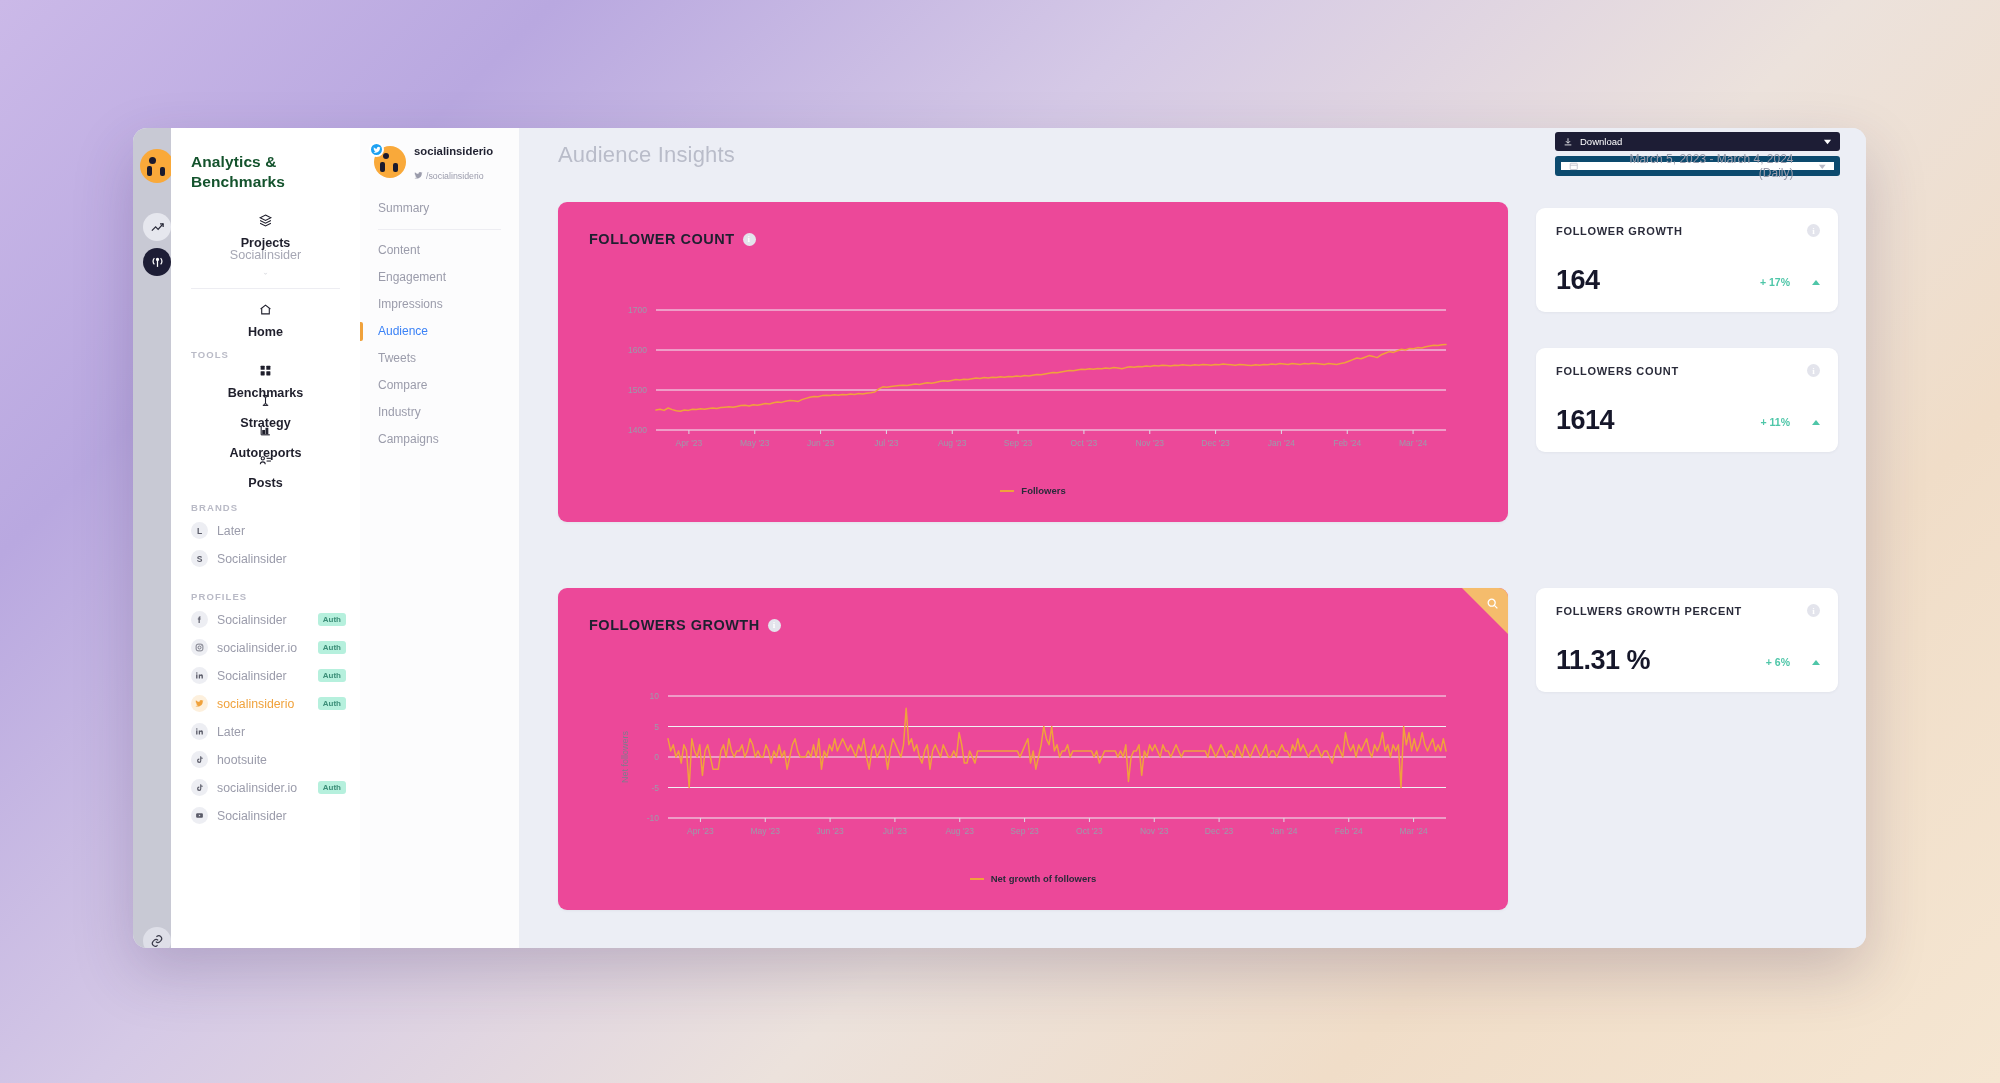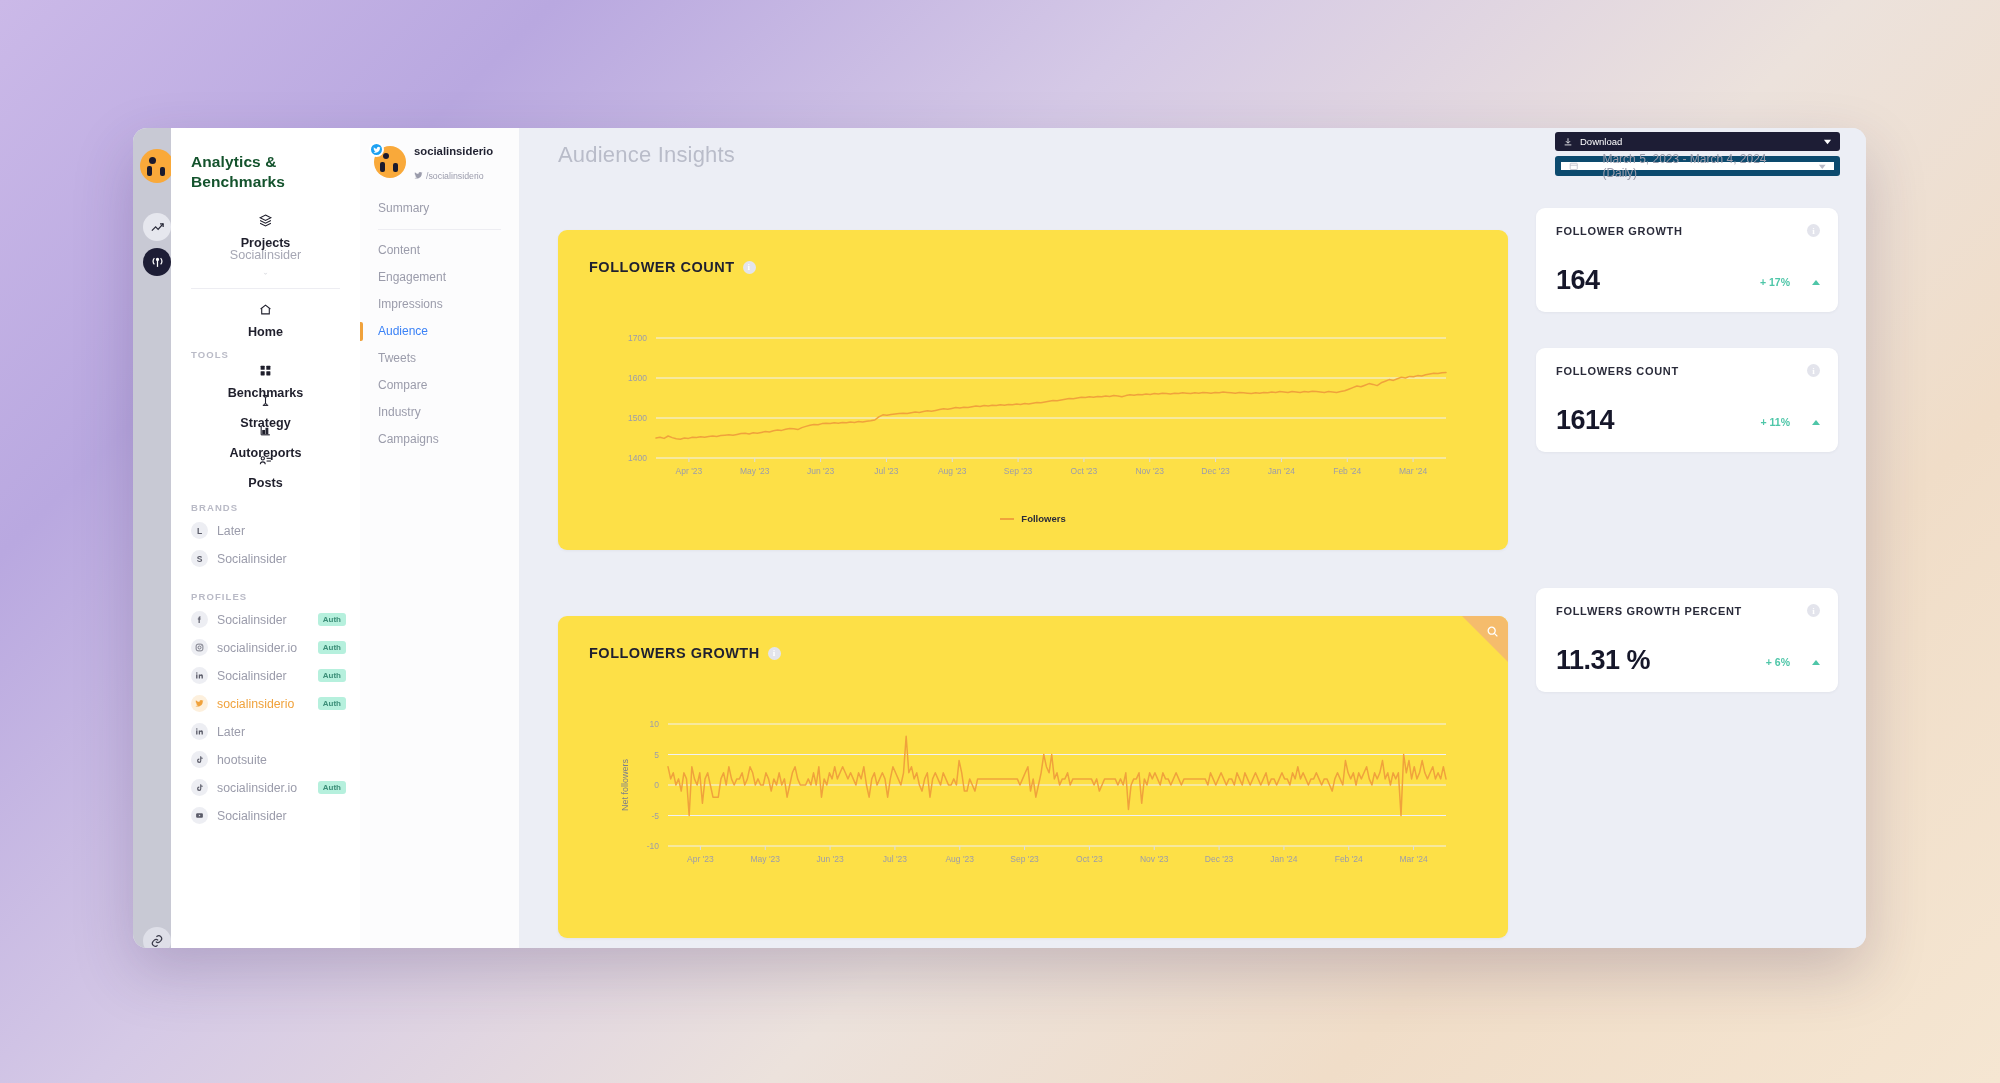--- a/index.html
+++ b/index.html
@@ -124,21 +124,21 @@
   .nav2.active { color:#3b82f6; }
   .nav2.active::before {
     content:""; position:absolute; left:0; top:4px;
     width:3px; height:19px; background:#f0a23c; border-radius:0 2px 2px 0;
   }
   #nav2-divider { height:1px; background:#ededf2; margin: 7px 18px; }
 
   
   #main {
     flex:1; position:relative; background:#eceef5;
-    padding: 0; overflow:hidden;
+    padding: 0; overflow:hidden;text-align:right;
   }
   #page-title {
     position:absolute; left:38px; top:14px;
     font-size:22px; color:#b9bcc9; letter-spacing:.2px;
   }
   #topbar-controls { position:absolute; right:26px; top:4px; width:285px; }
   #download-button {
     height:19px; background:#1d1d35; border-radius:3px;
     display:flex; align-items:center; gap:7px;
     padding: 0 8px; color:#fff; font-size:9.5px; cursor:pointer;
@@ -146,23 +146,22 @@
   #download-button .caret { margin-left:auto; }
   #date-range-picker {
     margin-top:5px; height:20px; background:#fff;
     border:6px solid #0c4a6e; border-radius:3px;
     display:flex; align-items:center; gap:24px;
     padding: 0 8px; color:#9b9cab; font-size:12px; cursor:pointer;
   }
   #date-range-picker .caret { margin-left:auto; color:#b9bac6; }
 
   .card {
-    position:absolute; background:#fde047; border-radius:9px;
+    position:absolute; background:#ec4899; border-radius:9px;
     box-shadow: 0 1px 3px rgba(30,30,60,.05);
-    margin-top: 28px;
   }
   #follower-count-card { left:38px; top:74px; width:950px; height:320px; }
   #followers-growth-card { left:38px; top:460px; width:950px; height:322px; overflow:hidden; }
   .card-title {
     position:absolute; left:31px; top:29px;
     font-size:14.5px; font-weight:700; color:#1f2030; letter-spacing:.5px;
     display:flex; align-items:center; gap:8px;
   }
   .info-icon {
     width:13px; height:13px; border-radius:50%; background:#e3e4ec;
@@ -572,20 +571,24 @@
           <text x="661.0833333333334" y="246" class="axis-text" text-anchor="middle">Dec '23</text>
           <line x1="725.9166666666666" x2="725.9166666666666" y1="230" y2="234" stroke="#dcdde5"></line>
           <text x="725.9166666666666" y="246" class="axis-text" text-anchor="middle">Jan '24</text>
           <line x1="790.75" x2="790.75" y1="230" y2="234" stroke="#dcdde5"></line>
           <text x="790.75" y="246" class="axis-text" text-anchor="middle">Feb '24</text>
           <line x1="855.5833333333334" x2="855.5833333333334" y1="230" y2="234" stroke="#dcdde5"></line>
           <text x="855.5833333333334" y="246" class="axis-text" text-anchor="middle">Mar '24</text>
           <text class="y-axis-title" text-anchor="middle" transform="translate(70,169) rotate(-90)">Net followers</text>
           <path d="M110.00 150.70 L112.65 162.90 L115.29 156.80 L117.94 169.00 L120.59 162.90 L123.23 175.10 L125.88 156.80 L128.52 162.90 L131.17 199.50 L133.82 150.70 L136.46 162.90 L139.11 169.00 L141.76 156.80 L144.40 187.30 L147.05 162.90 L149.69 156.80 L152.34 169.00 L154.99 181.20 L157.63 181.20 L160.28 181.20 L162.93 162.90 L165.57 156.80 L168.22 169.00 L170.86 150.70 L173.51 162.90 L176.16 169.00 L178.80 162.90 L181.45 162.90 L184.10 156.80 L186.74 169.00 L189.39 162.90 L192.03 150.70 L194.68 156.80 L197.33 169.00 L199.97 162.90 L202.62 169.00 L205.27 169.00 L207.91 156.80 L210.56 162.90 L213.20 175.10 L215.85 162.90 L218.50 169.00 L221.14 156.80 L223.79 169.00 L226.44 162.90 L229.08 181.20 L231.73 169.00 L234.37 156.80 L237.02 150.70 L239.67 162.90 L242.31 169.00 L244.96 169.00 L247.61 169.00 L250.25 162.90 L252.90 169.00 L255.54 156.80 L258.19 169.00 L260.84 150.70 L263.48 181.20 L266.13 162.90 L268.78 169.00 L271.42 156.80 L274.07 162.90 L276.71 150.70 L279.36 162.90 L282.01 156.80 L284.65 150.70 L287.30 156.80 L289.95 162.90 L292.59 156.80 L295.24 162.90 L297.88 169.00 L300.53 156.80 L303.18 162.90 L305.82 150.70 L308.47 169.00 L311.12 181.20 L313.76 162.90 L316.41 156.80 L319.05 169.00 L321.70 162.90 L324.35 156.80 L326.99 162.90 L329.64 181.20 L332.29 162.90 L334.93 150.70 L337.58 156.80 L340.22 162.90 L342.87 169.00 L345.52 156.80 L348.16 120.20 L350.81 156.80 L353.46 150.70 L356.10 162.90 L358.75 156.80 L361.39 169.00 L364.04 175.10 L366.69 162.90 L369.33 156.80 L371.98 181.20 L374.63 162.90 L377.27 156.80 L379.92 162.90 L382.56 169.00 L385.21 156.80 L387.86 162.90 L390.50 169.00 L393.15 169.00 L395.80 162.90 L398.44 169.00 L401.09 144.60 L403.73 156.80 L406.38 175.10 L409.03 175.10 L411.67 162.90 L414.32 169.00 L416.97 175.10 L419.61 162.90 L422.26 162.90 L424.90 162.90 L427.55 162.90 L430.20 162.90 L432.84 162.90 L435.49 162.90 L438.14 162.90 L440.78 162.90 L443.43 162.90 L446.07 162.90 L448.72 162.90 L451.37 162.90 L454.01 162.90 L456.66 162.90 L459.31 162.90 L461.95 169.00 L464.60 162.90 L467.24 156.80 L469.89 150.70 L472.54 175.10 L475.18 162.90 L477.83 181.20 L480.48 169.00 L483.12 156.80 L485.77 138.50 L488.41 150.70 L491.06 156.80 L493.71 138.50 L496.35 162.90 L499.00 156.80 L501.65 169.00 L504.29 162.90 L506.94 162.90 L509.59 156.80 L512.23 169.00 L514.88 162.90 L517.52 162.90 L520.17 162.90 L522.82 162.90 L525.46 162.90 L528.11 162.90 L530.76 162.90 L533.40 162.90 L536.05 169.00 L538.69 162.90 L541.34 175.10 L543.99 169.00 L546.63 162.90 L549.28 162.90 L551.93 162.90 L554.57 162.90 L557.22 162.90 L559.86 169.00 L562.51 162.90 L565.16 169.00 L567.80 156.80 L570.45 193.40 L573.10 169.00 L575.74 162.90 L578.39 162.90 L581.03 156.80 L583.68 187.30 L586.33 162.90 L588.97 169.00 L591.62 156.80 L594.27 162.90 L596.91 156.80 L599.56 162.90 L602.20 169.00 L604.85 156.80 L607.50 162.90 L610.14 162.90 L612.79 169.00 L615.44 162.90 L618.08 156.80 L620.73 162.90 L623.37 169.00 L626.02 162.90 L628.67 162.90 L631.31 162.90 L633.96 162.90 L636.61 162.90 L639.25 162.90 L641.90 162.90 L644.54 162.90 L647.19 162.90 L649.84 169.00 L652.48 156.80 L655.13 162.90 L657.78 169.00 L660.42 162.90 L663.07 156.80 L665.71 162.90 L668.36 169.00 L671.01 162.90 L673.65 162.90 L676.30 169.00 L678.95 156.80 L681.59 162.90 L684.24 169.00 L686.88 156.80 L689.53 162.90 L692.18 169.00 L694.82 162.90 L697.47 156.80 L700.12 162.90 L702.76 169.00 L705.41 162.90 L708.05 156.80 L710.70 169.00 L713.35 162.90 L715.99 162.90 L718.64 169.00 L721.29 162.90 L723.93 156.80 L726.58 162.90 L729.22 162.90 L731.87 169.00 L734.52 156.80 L737.16 162.90 L739.81 150.70 L742.46 162.90 L745.10 156.80 L747.75 162.90 L750.39 169.00 L753.04 162.90 L755.69 162.90 L758.33 156.80 L760.98 162.90 L763.63 169.00 L766.27 162.90 L768.92 162.90 L771.56 169.00 L774.21 175.10 L776.86 162.90 L779.50 156.80 L782.15 162.90 L784.80 169.00 L787.44 144.60 L790.09 156.80 L792.73 162.90 L795.38 156.80 L798.03 169.00 L800.67 156.80 L803.32 162.90 L805.97 156.80 L808.61 150.70 L811.26 162.90 L813.90 169.00 L816.55 156.80 L819.20 162.90 L821.84 156.80 L824.49 144.60 L827.14 162.90 L829.78 156.80 L832.43 169.00 L835.07 156.80 L837.72 162.90 L840.37 156.80 L843.01 199.50 L845.66 138.50 L848.31 156.80 L850.95 144.60 L853.60 162.90 L856.24 150.70 L858.89 162.90 L861.54 156.80 L864.18 144.60 L866.83 156.80 L869.48 162.90 L872.12 156.80 L874.77 150.70 L877.41 162.90 L880.06 156.80 L882.71 162.90 L885.35 150.70 L888.00 162.90 " fill="none" stroke="#f0a23c" stroke-width="1.5" stroke-linejoin="round" stroke-linecap="round"></path>
         </svg>
+      <div class="legend-row">
+        <span class="legend-line"></span>
+        <span>Net growth of followers</span>
+      </div>
     </div>
 
     <div id="kpi-follower-growth" class="kpi-card">
       <div class="kpi-label">FOLLOWER GROWTH</div>
       <span class="info-icon kpi-info">i</span>
       <div class="kpi-value">164</div>
       <div class="kpi-delta">
         <span>+ 17%</span>
         <span class="tri-up"></span>
       </div>

